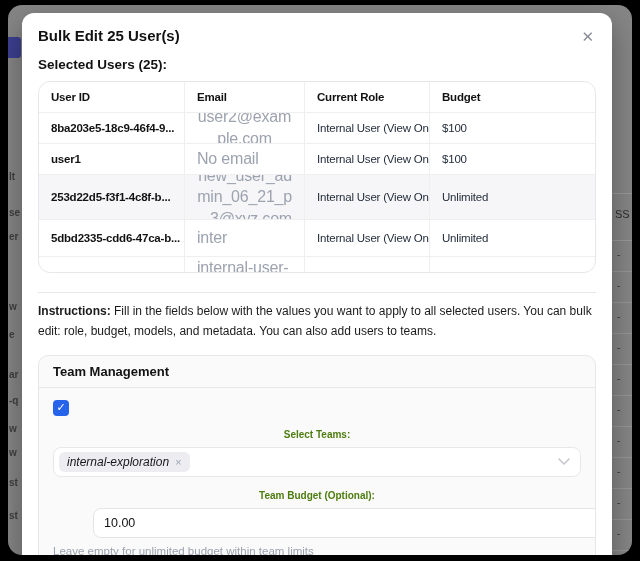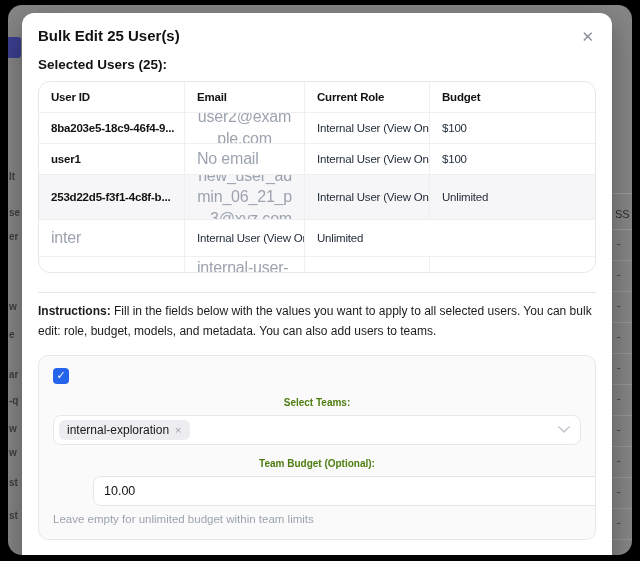--- a/index.html
+++ b/index.html
@@ -5,21 +5,21 @@
   html,body{margin:0;padding:0;width:640px;height:561px;background:#000;
     font-family:"Liberation Sans",sans-serif;overflow:hidden;position:relative;}
   .screen{position:absolute;left:8px;top:5px;right:8px;bottom:6px;background:#868686;
     border-radius:14px;overflow:hidden;}
   
   .bg-left{position:absolute;left:0;top:0;width:32px;height:100%;}
   .bg-chip{position:absolute;left:0;top:32px;width:13px;height:21px;background:#3c3f90;border-radius:0 3px 3px 0;}
   .bg-frag{position:absolute;left:1px;color:#3f3f3f;font-size:10px;font-weight:600;white-space:nowrap;overflow:hidden;width:13px;}
   .bg-right{position:absolute;right:0;top:0;width:20px;height:100%;}
   .bg-right-inner{position:absolute;top:188px;left:0;right:0;}
-  .bg-right-header{border-top:1px solid #9a9a9a;border-bottom:1px solid #9a9a9a;height:37px;
+  .bg-right-header{border-top:1px solid #9a9a9a;border-bottom:1px solid #9a9a9a;height:48px;
     font-size:11px;font-weight:400;color:#2d2d2d;padding:14px 0 0 3px;box-sizing:border-box;}
   .bg-dash-row{height:31px;border-bottom:1px solid #979797;color:#3a3a3a;font-size:10px;
     padding:9px 0 0 5px;box-sizing:border-box;line-height:1;}
   
   .modal{position:absolute;left:14px;top:8px;width:590px;height:560px;background:#fff;
     border-radius:12px;box-sizing:border-box;padding:12px 16px;box-shadow:0 10px 30px rgba(0,0,0,.35);}
   .modal-title{font-size:15px;font-weight:700;color:#121212;margin:2px 0 0;}
   .close-btn{position:absolute;top:16px;right:18px;color:#8a8f98;font-size:15px;line-height:1;cursor:pointer;}
   .section-label{font-size:13.5px;font-weight:700;color:#121212;margin-top:13px;}
   
@@ -46,21 +46,21 @@
   .card-header{padding:8px 14px;border-bottom:1px solid #e5e7eb;font-size:13px;font-weight:700;color:#121212;}
   .card-body{padding:12px 14px 14px;}
   .checkbox-row{display:flex;align-items:center;gap:8px;cursor:pointer;}
   .checkbox{width:16px;height:16px;background:#2563eb;border-radius:4px;color:#fff;display:flex;
     align-items:center;justify-content:center;font-size:11px;line-height:1;flex:0 0 auto;}
   .checkbox-label{font-size:13px;font-weight:500;color:#121212;}
   .field-label{font-size:10px;font-weight:700;color:#4d7c0f;margin:13px 0 7px;text-align:center;}
   .select-box{position:relative;background:#fff;border:1px solid #e7e7ea;border-radius:8px;
     min-height:30px;display:flex;align-items:center;padding:3px 28px 3px 5px;box-sizing:border-box;cursor:pointer;}
   .tag{background:#ededf1;border-radius:6px;padding:3px 8px;font-size:12px;color:#18181b;
-    display:inline-flex;align-items:center;gap:6px;}
+    display:inline-flex;align-items:center;gap:6px;font-style:italic;}
   .tag-x{color:#9ca3af;font-size:11px;cursor:pointer;}
   .chevron{position:absolute;right:10px;top:50%;transform:translateY(-50%);color:#c6c8cd;display:flex;}
   .text-input{width:100%;box-sizing:border-box;border:1px solid #e5e5e8;border-radius:8px;
     padding:7px 10px;font-size:12.5px;color:#121212;background:#fff;outline:none;
     font-family:"Liberation Sans",sans-serif;margin-left:40px;}
   .helper{color:#9ca3af;font-size:11.5px;margin-top:7px;}
 </style>
 </head>
 <body>
 
@@ -157,20 +157,23 @@
               <span>new_user_admin_06_21_p3@xyz.com</span>
             </div>
             <div class="t-cell cell-role">
               <span>Internal User (View Only)</span>
             </div>
             <div class="t-cell cell-budget">
               <span>Unlimited</span>
             </div>
           </div>
           <div class="t-row">
+            <div class="t-cell cell-userid">
+              <span>5dbd2335-cdd6-47ca-b...</span>
+            </div>
             <div class="t-cell cell-email">
               <span>inter</span>
             </div>
             <div class="t-cell cell-role">
               <span>Internal User (View Only)</span>
             </div>
             <div class="t-cell cell-budget">
               <span>Unlimited</span>
             </div>
           </div>
@@ -192,20 +195,21 @@
     </div>
 
     <hr class="divider">
 
     <div class="instructions">
       <b>Instructions:</b>
       <span>Fill in the fields below with the values you want to apply to all selected users. You can bulk edit: role, budget, models, and metadata. You can also add users to teams.</span>
     </div>
 
     <div class="card">
+      <div class="card-header">Team Management</div>
       <div class="card-body">
         <div class="checkbox-row">
           <span class="checkbox">✓</span>
         </div>
 
         <div class="field-label">Select Teams:</div>
         <div class="select-box">
           <span class="tag">
             <span>internal-exploration</span>
             <span class="tag-x">×</span>

